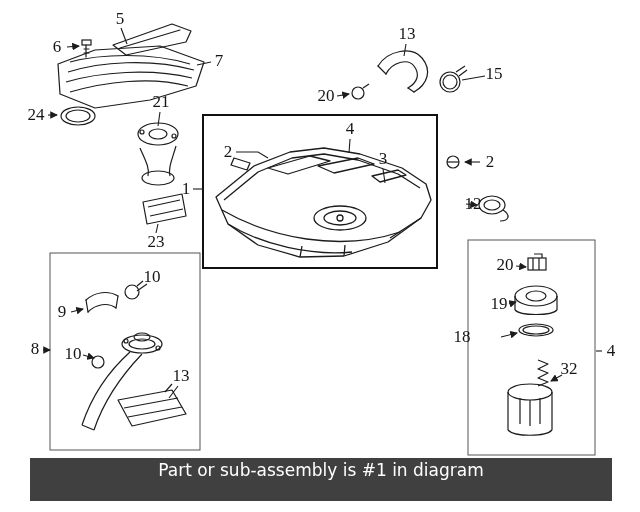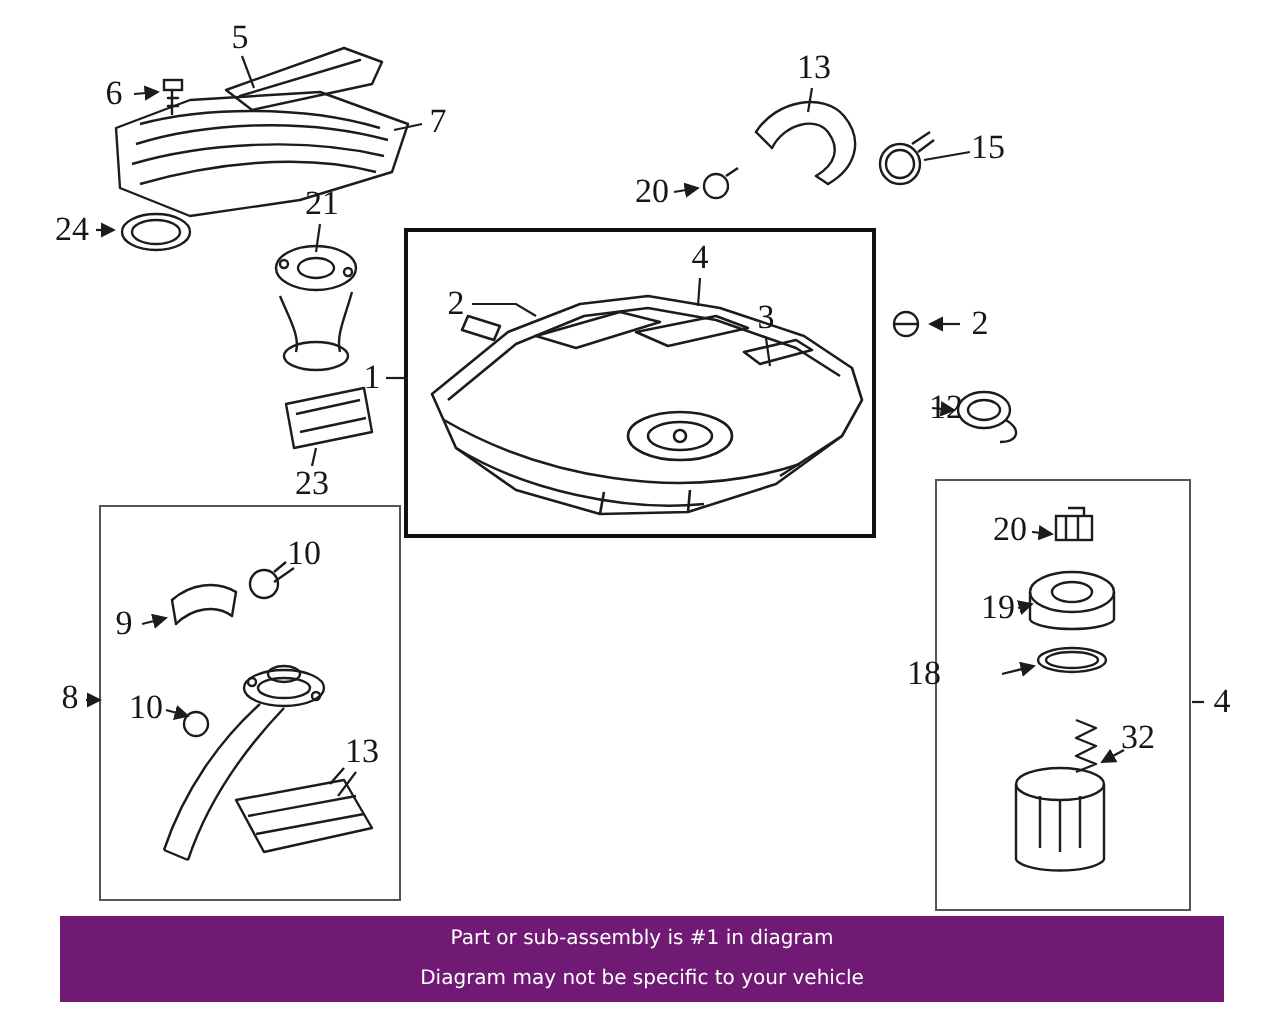--- a/index.html
+++ b/index.html
@@ -3,22 +3,22 @@
 <meta charset="utf-8">
 <style>
   html,body{margin:0;padding:0;background:#ffffff;}
   #stage{position:relative;width:640px;height:512px;background:#ffffff;overflow:hidden;
          font-family:"Liberation Serif", serif;}
   #art{position:absolute;left:0;top:0;z-index:1;}
   .callout{position:absolute;transform:translate(-50%,-50%);z-index:3;
            font:17px "Liberation Serif", serif;color:#161616;cursor:pointer;
            -webkit-user-select:none;user-select:none;}
   .banner{position:absolute;left:30px;top:458px;width:582px;height:43px;z-index:2;
-          background:#701a75;color:#ffffff;text-align:center;box-sizing:border-box;
-          font-family:"DejaVu Sans", sans-serif;font-size:10px;line-height:20px;padding-top:2px;}
+          background:#404040;color:#ffffff;text-align:center;box-sizing:border-box;
+          font-family:"DejaVu Sans", sans-serif;font-size:17px;line-height:20px;padding-top:2px;}
   .banner div{white-space:nowrap;}
 </style>
 </head>
 <body>
 
 <div id="stage">
 
   <svg id="art" width="640" height="512" viewBox="0 0 640 512">
     <defs>
       <marker id="arrow" viewBox="0 0 8 8" refX="7" refY="4" markerWidth="7" markerHeight="7" orient="auto-start-reverse">
@@ -220,16 +220,15 @@
   <span class="callout" style="left:35px;top:349px">8</span>
   <span class="callout" style="left:181px;top:376px">13</span>
   <span class="callout" style="left:505px;top:265px">20</span>
   <span class="callout" style="left:499px;top:304px">19</span>
   <span class="callout" style="left:462px;top:337px">18</span>
   <span class="callout" style="left:611px;top:351px">4</span>
   <span class="callout" style="left:569px;top:369px">32</span>
 
   <div class="banner">
     <div>Part or sub-assembly is #1 in diagram</div>
-    <div>Diagram may not be specific to your vehicle</div>
   </div>
 
 </div>
 
 </body></html>

